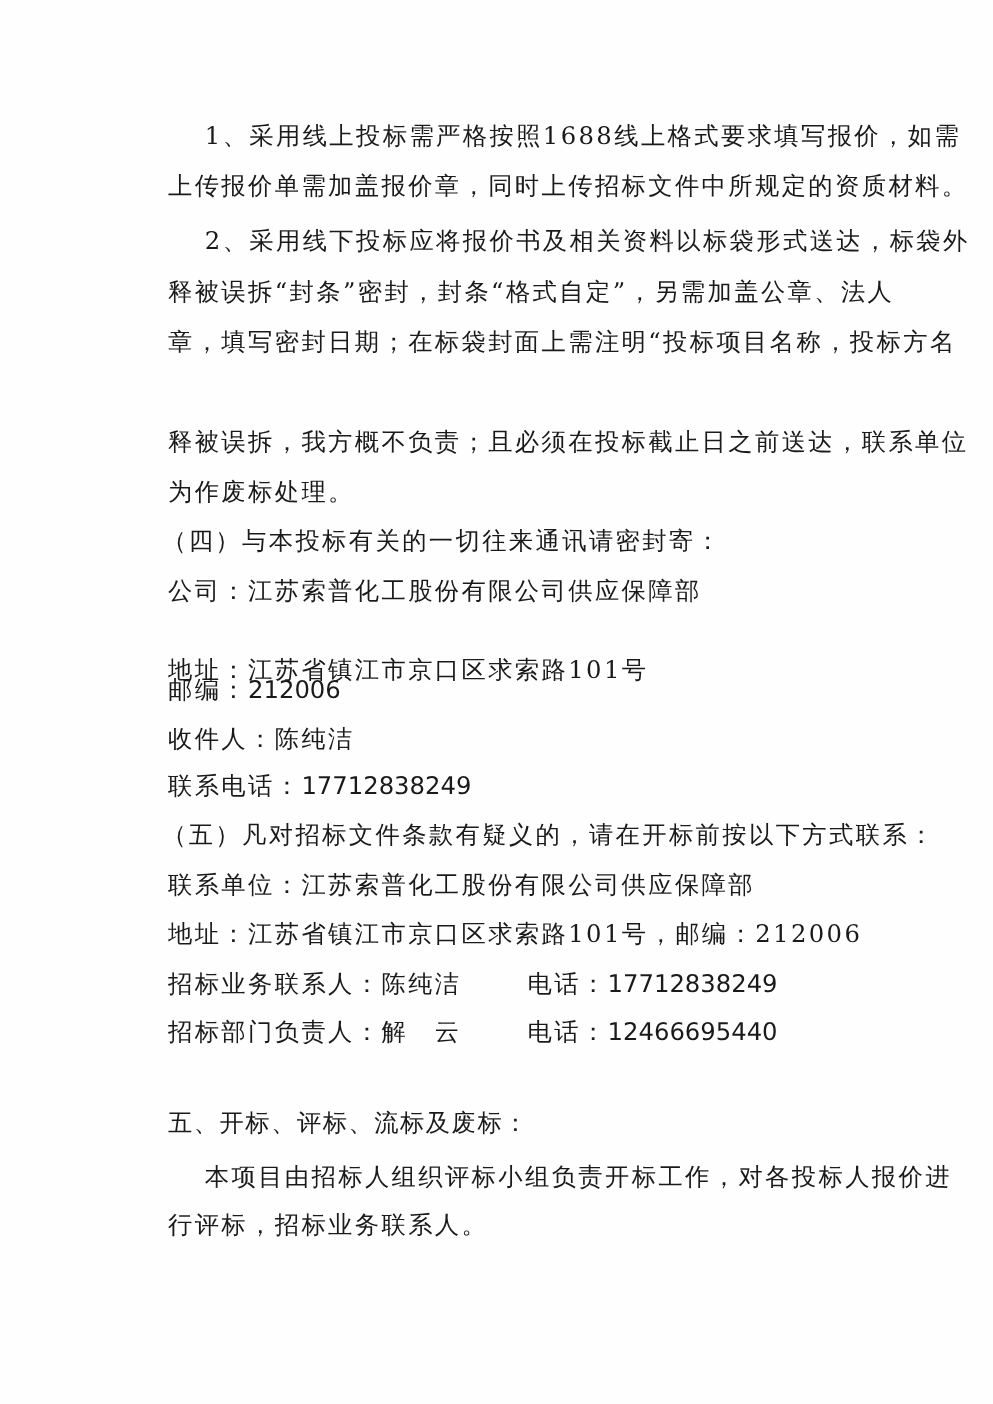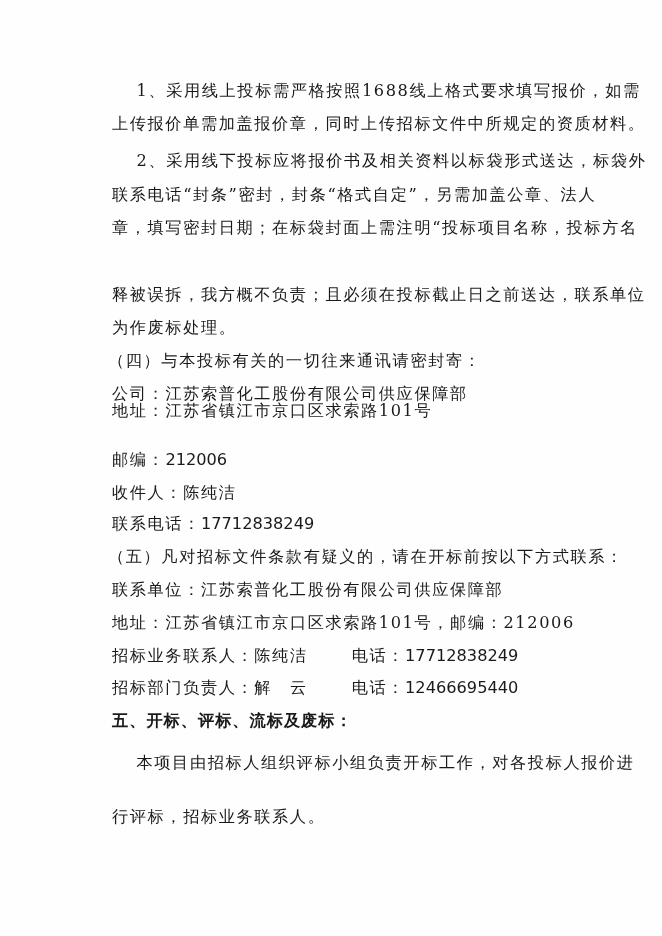--- a/index.html
+++ b/index.html
@@ -2,43 +2,43 @@
 <html><head>
 <meta charset="utf-8">
 <style>
   html, body { margin: 0; padding: 0; background: #fefefe; }
   body { width: 662px; height: 936px; position: relative; overflow: hidden;
          font-family: "DejaVu Serif", "Liberation Serif", serif; color: #1a1a1a; }
   .page { position: absolute; left: 0; top: 0; width: 662px; height: 792px; }
   .line { position: absolute; left: 112px; width: 468px; font-size: 16.2px;
           line-height: 22px; white-space: nowrap; letter-spacing: 1.6px; }
   .num { font-family: "DejaVu Sans", "Liberation Sans", sans-serif; letter-spacing: 0; margin-top: 30px; }
-  .bold { font-weight: bold; font-family: "DejaVu Sans", "Liberation Sans", sans-serif; letter-spacing: 1px; }
+  .bold { font-weight: normal; font-family: "DejaVu Sans", "Liberation Sans", sans-serif; letter-spacing: 1px; margin-top: 28px; }
   .gap { display: inline-block; width: 44px; }
 </style>
 </head>
 <body>
 
 <div class="page">
 
   <div class="line" style="top:80px">　 1、采用线上投标需严格按照1688线上格式要求填写报价，如需</div>
   <div class="line" style="top:113px">上传报价单需加盖报价章，同时上传招标文件中所规定的资质材料。</div>
 
   <div class="line" style="top:150px">　 2、采用线下投标应将报价书及相关资料以标袋形式送达，标袋外</div>
-  <div class="line" style="top:184px">联系电话“封条”密封，封条“格式自定”，另需加盖公章、法人</div>
+  <div class="line" style="top:184px">释被误拆“封条”密封，封条“格式自定”，另需加盖公章、法人</div>
   <div class="line" style="top:217px">章，填写密封日期；在标袋封面上需注明“投标项目名称，投标方名</div>
   <div class="line" style="top:284px">释被误拆，我方概不负责；且必须在投标截止日之前送达，联系单位</div>
   <div class="line" style="top:317px">为作废标处理。</div>
 
   <div class="line" style="top:350px; left:108px">（四）与本投标有关的一切往来通讯请密封寄：</div>
 
   <div class="line" style="top:383px">
     <span>公司：</span><span>江苏索普化工股份有限公司供应保障部</span>
   </div>
-  <div class="line" style="top:400px">
+  <div class="line" style="top:436px">
     <span>地址：</span><span>江苏省镇江市京口区求索路101号</span>
   </div>
   <div class="line" style="top:449px">
     <span>邮编：</span><span class="num">212006</span>
   </div>
   <div class="line" style="top:482px">
     <span>收件人：</span><span>陈纯洁</span>
   </div>
   <div class="line" style="top:513px">
     <span>联系电话：</span><span class="num">17712838249</span>
@@ -52,16 +52,16 @@
     <span>地址：</span><span>江苏省镇江市京口区求索路101号，邮编：212006</span>
   </div>
   <div class="line" style="top:645px">
     <span>招标业务联系人：</span><span>陈纯洁</span><span class="gap"></span><span>电话：</span><span class="num">17712838249</span>
   </div>
   <div class="line" style="top:677px">
     <span>招标部门负责人：</span><span>解　云</span><span class="gap"></span><span>电话：</span><span class="num">12466695440</span>
   </div>
 
   <div class="line bold" style="top:710px">五、开标、评标、流标及废标：</div>
-  <div class="line" style="top:752px">　 本项目由招标人组织评标小组负责开标工作，对各投标人报价进</div>
+  <div class="line" style="top:774px">　 本项目由招标人组织评标小组负责开标工作，对各投标人报价进</div>
   <div class="line" style="top:806px">行评标，招标业务联系人。</div>
 
 </div>
 
 </body></html>

